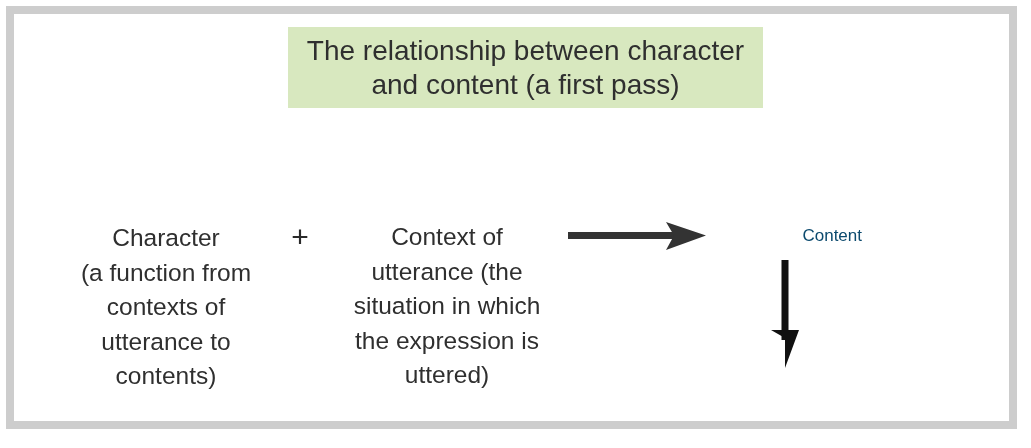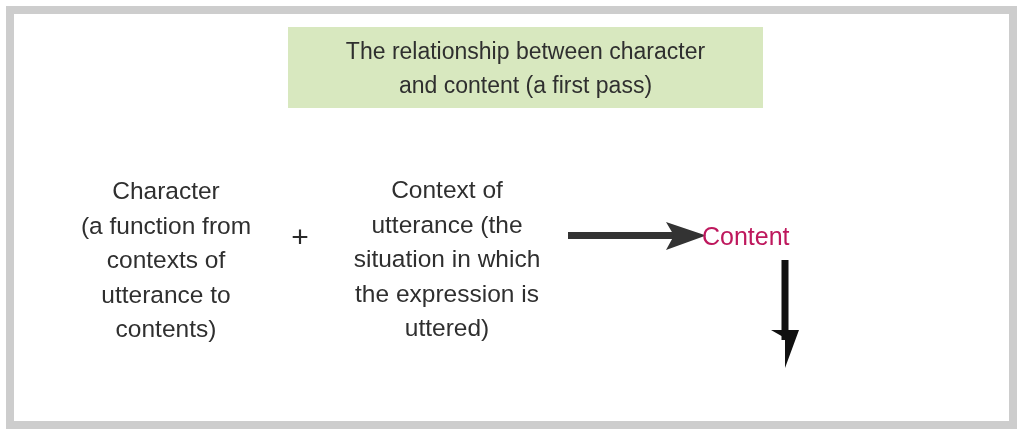--- a/index.html
+++ b/index.html
@@ -33,34 +33,35 @@
     top: 27px;
     width: 475px;
     height: 81px;
     background: #d8e8bf;
     display: flex;
     align-items: center;
     justify-content: center;
     text-align: center;
   }
   #title-banner .title-text {
-    font-size: 23px;
+    font-size: 28px;
     line-height: 34px;
     color: #2f2f2f;
     padding: 0 10px;
     white-space: pre-line;
   }
   
   .col-text {
     position: absolute;
     text-align: center;
     font-size: 24.5px;
     line-height: 34.5px;
     color: #2f2f2f;
     white-space: pre-line;
+    margin-top: 47px;
   }
   #character-block {
     left: 52px;
     top: 174px;
     width: 228px;
   }
   #context-block {
     left: 322px;
     top: 173px;
     width: 250px;
@@ -76,24 +77,24 @@
     line-height: 36px;
     text-align: center;
     color: #2a2a2a;
   }
   
   #content-label {
     position: absolute;
     left: 702px;
     top: 219px;
     width: 160px;
-    text-align: left;
-    font-size: 25px;
+    text-align: right;
+    font-size: 17px;
     line-height: 34px;
-    color: #be185d;
+    color: #0c4a6e;
   }
   #reference-label {
     position: absolute;
     left: 692px;
     top: 372px;
     width: 182px;
     text-align: center;
     font-size: 24.5px;
     line-height: 34px;
     color: #111111;

